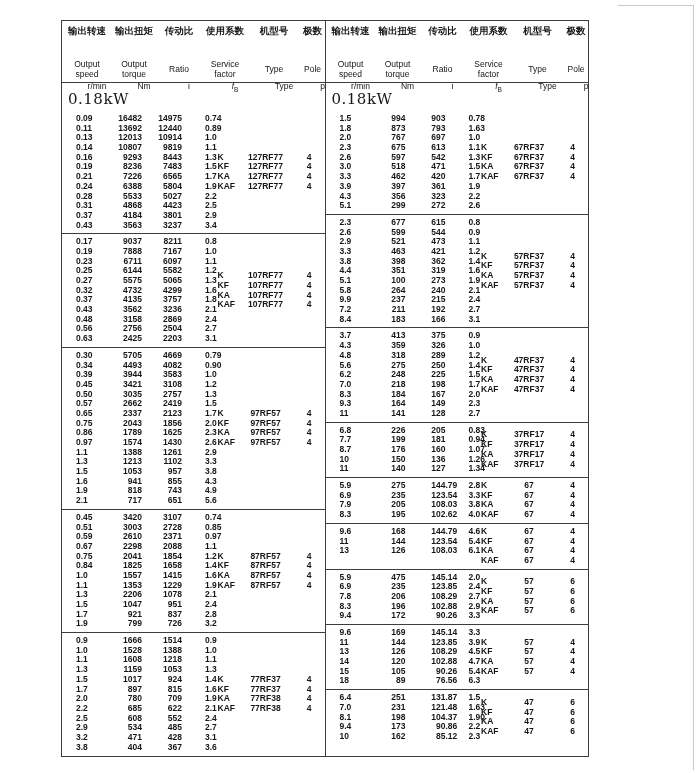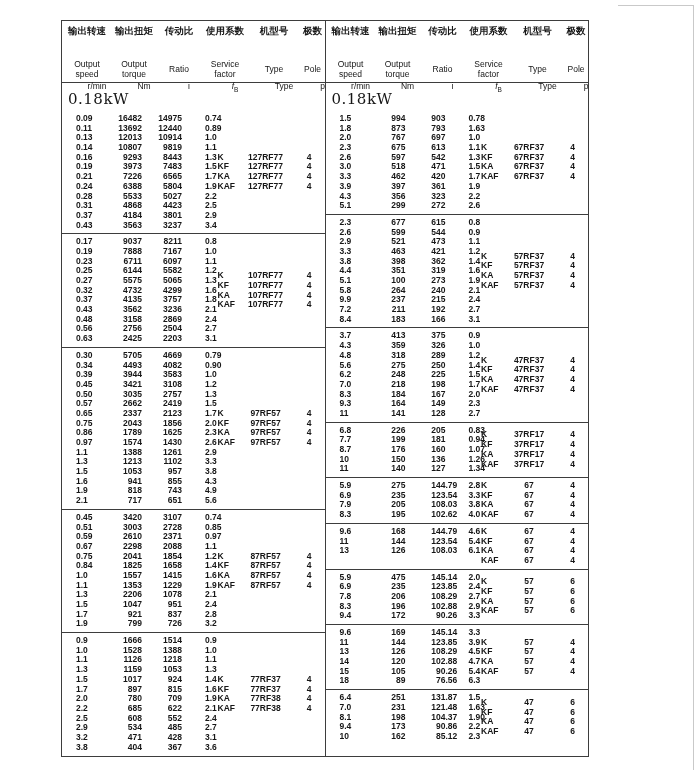--- a/index.html
+++ b/index.html
@@ -121,21 +121,21 @@
                 </div>
                 <div class="row">
                   <span class="c-speed">0.16</span>
                   <span class="c-torque">9293</span>
                   <span class="c-ri">8443</span>
                   <span class="c-rf"></span>
                   <span class="c-factor">1.3</span>
                 </div>
                 <div class="row">
                   <span class="c-speed">0.19</span>
-                  <span class="c-torque">3973</span>
+                  <span class="c-torque">8236</span>
                   <span class="c-ri">7483</span>
                   <span class="c-rf"></span>
                   <span class="c-factor">1.5</span>
                 </div>
                 <div class="row">
                   <span class="c-speed">0.21</span>
                   <span class="c-torque">7226</span>
                   <span class="c-ri">6565</span>
                   <span class="c-rf"></span>
                   <span class="c-factor">1.7</span>
@@ -561,21 +561,21 @@
                 </div>
                 <div class="row">
                   <span class="c-speed">1.0</span>
                   <span class="c-torque">1528</span>
                   <span class="c-ri">1388</span>
                   <span class="c-rf"></span>
                   <span class="c-factor">1.0</span>
                 </div>
                 <div class="row">
                   <span class="c-speed">1.1</span>
-                  <span class="c-torque">1126</span>
+                  <span class="c-torque">1608</span>
                   <span class="c-ri">1218</span>
                   <span class="c-rf"></span>
                   <span class="c-factor">1.1</span>
                 </div>
                 <div class="row">
                   <span class="c-speed">1.3</span>
                   <span class="c-torque">1159</span>
                   <span class="c-ri">1053</span>
                   <span class="c-rf"></span>
                   <span class="c-factor">1.3</span>

